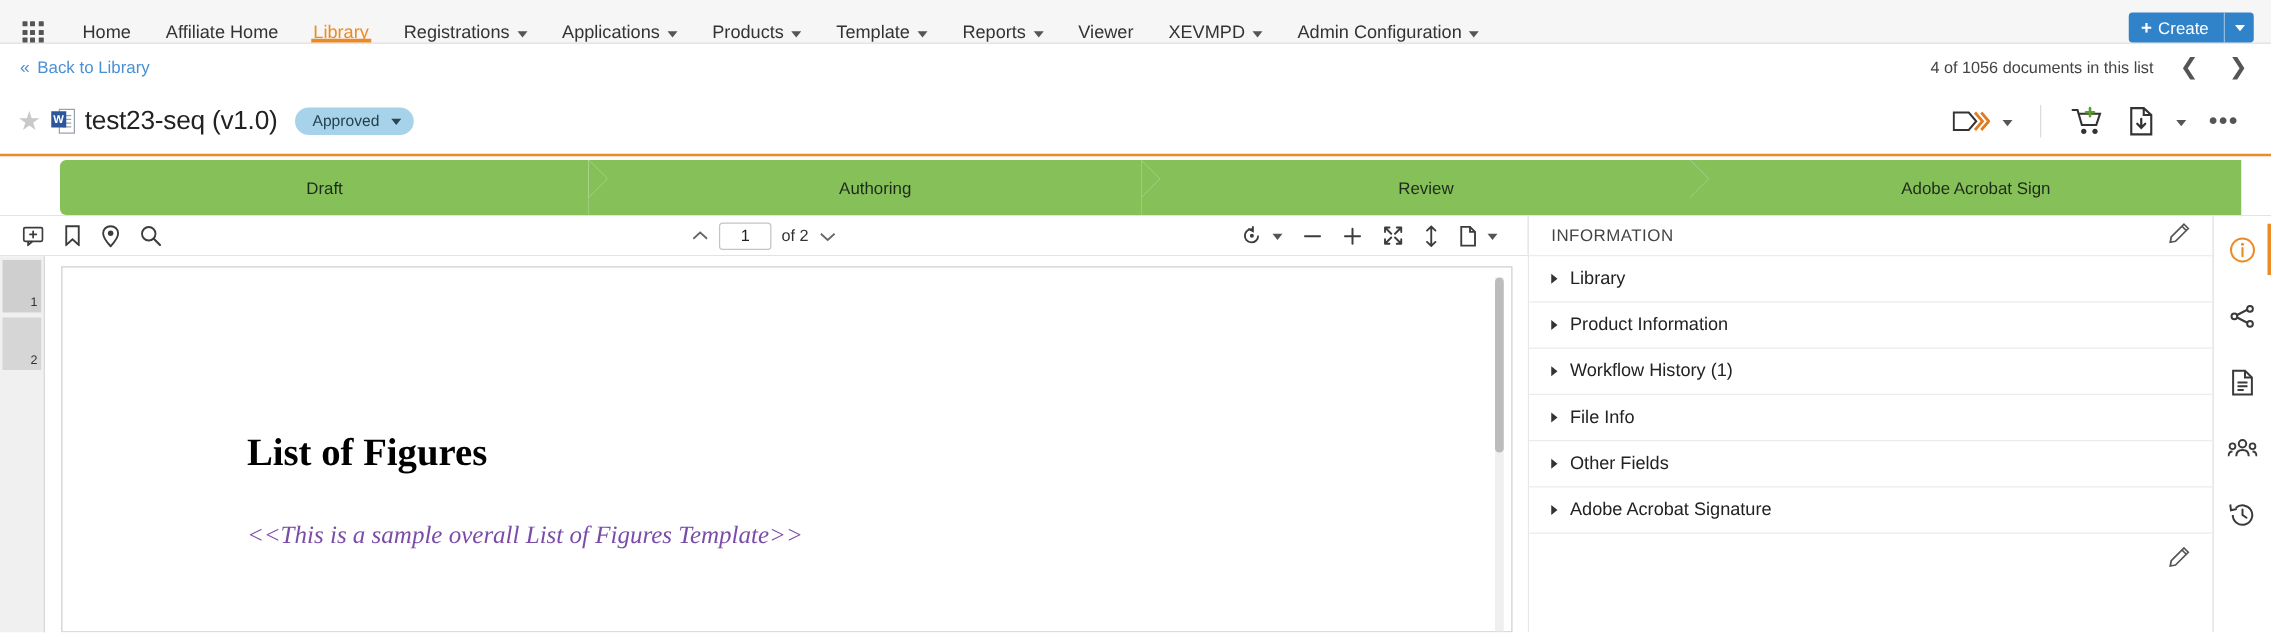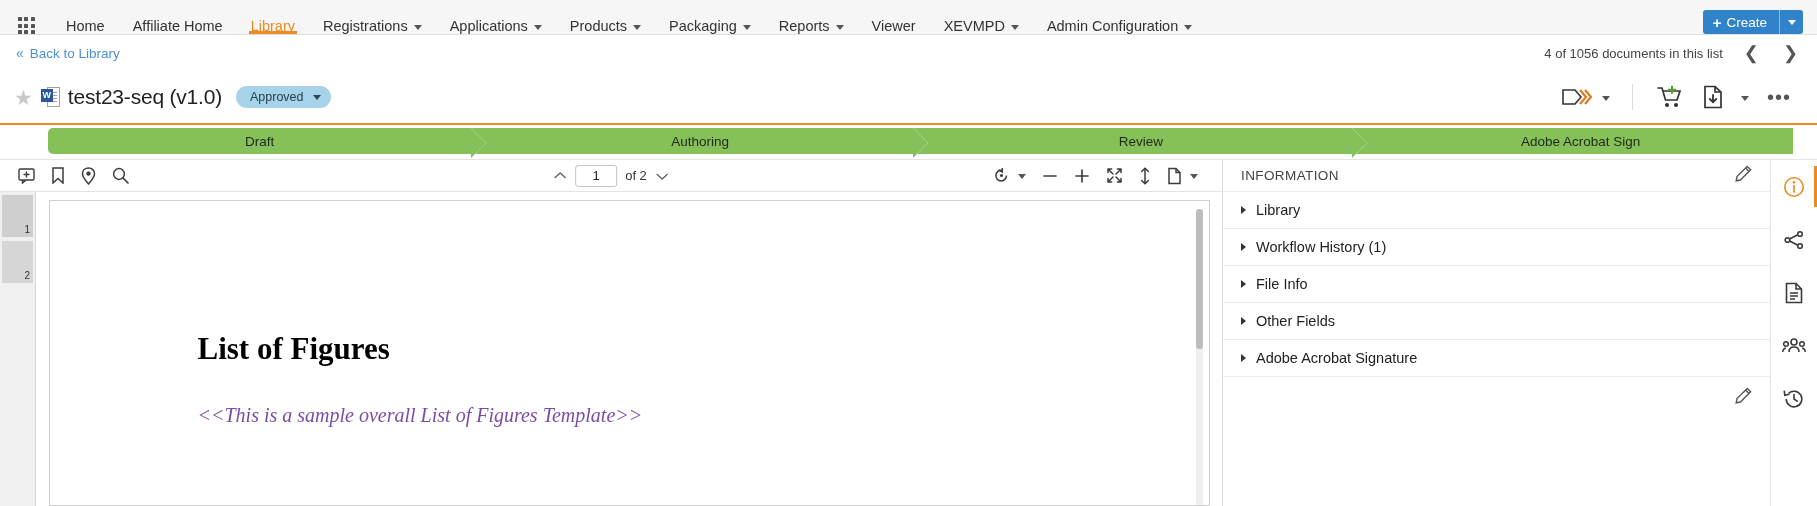--- a/index.html
+++ b/index.html
@@ -89,21 +89,21 @@
     cursor: pointer;
   }
   .caret-dk { width: 0; height: 0; border-left: 4.5px solid transparent; border-right: 4.5px solid transparent; border-top: 5px solid #2b4552; }
   .title-actions { margin-left: auto; display: flex; align-items: center; gap: 4px; }
   .ticon { display: flex; align-items: center; justify-content: center; cursor: pointer; color: #444; }
   .tdivider { width: 1px; height: 26px; background: #dcdcdc; margin: 0 12px; }
   .ellipsis-btn { font-size: 20px; letter-spacing: 1px; color: #555; padding: 0 8px; cursor: pointer; line-height: 0.5; }
 
   
   .wf-wrap { flex: 0 0 36px; border-top: 2px solid #ec8b24; padding: 3px 24px 0 28px; background: #fff; }
-  .wf { display: flex; height: 26px; padding-left: 20px; }
+  .wf { display: flex; height: 44px; padding-left: 20px; }
   .stage {
     position: relative; display: flex; align-items: center; justify-content: center;
     color: #1d2b1a; font-size: 13.5px; background: #86c059; cursor: pointer;
   }
   .stage .lbl { position: relative; z-index: 3; }
   .stage:not(:first-child) { padding-left: 16px; }
   .stage:not(:last-child):after {
     content: ""; position: absolute; z-index: 2; right: -15px; top: 0; width: 0; height: 0;
     border-top: 15px solid transparent; border-bottom: 15px solid transparent;
     border-left: 15px solid #86c059;
@@ -237,21 +237,21 @@
         </div>
         <div class="navitem">
           <span>Applications</span>
           <span class="caret-dn"></span>
         </div>
         <div class="navitem">
           <span>Products</span>
           <span class="caret-dn"></span>
         </div>
         <div class="navitem">
-          <span>Packaging</span>
+          <span>Template</span>
           <span class="caret-dn"></span>
         </div>
         <div class="navitem">
           <span>Reports</span>
           <span class="caret-dn"></span>
         </div>
         <div class="navitem">
           <span>Viewer</span>
         </div>
         <div class="navitem">
@@ -473,20 +473,24 @@
             </svg>
         </span>
       </div>
       <div id="ip-sections">
           <div class="ip-row">
             <span class="ip-arrow"></span>
             <span class="ip-label">Library</span>
           </div>
           <div class="ip-row">
             <span class="ip-arrow"></span>
+            <span class="ip-label">Product Information</span>
+          </div>
+          <div class="ip-row">
+            <span class="ip-arrow"></span>
             <span class="ip-label">Workflow History (1)</span>
           </div>
           <div class="ip-row">
             <span class="ip-arrow"></span>
             <span class="ip-label">File Info</span>
           </div>
           <div class="ip-row">
             <span class="ip-arrow"></span>
             <span class="ip-label">Other Fields</span>
           </div>

